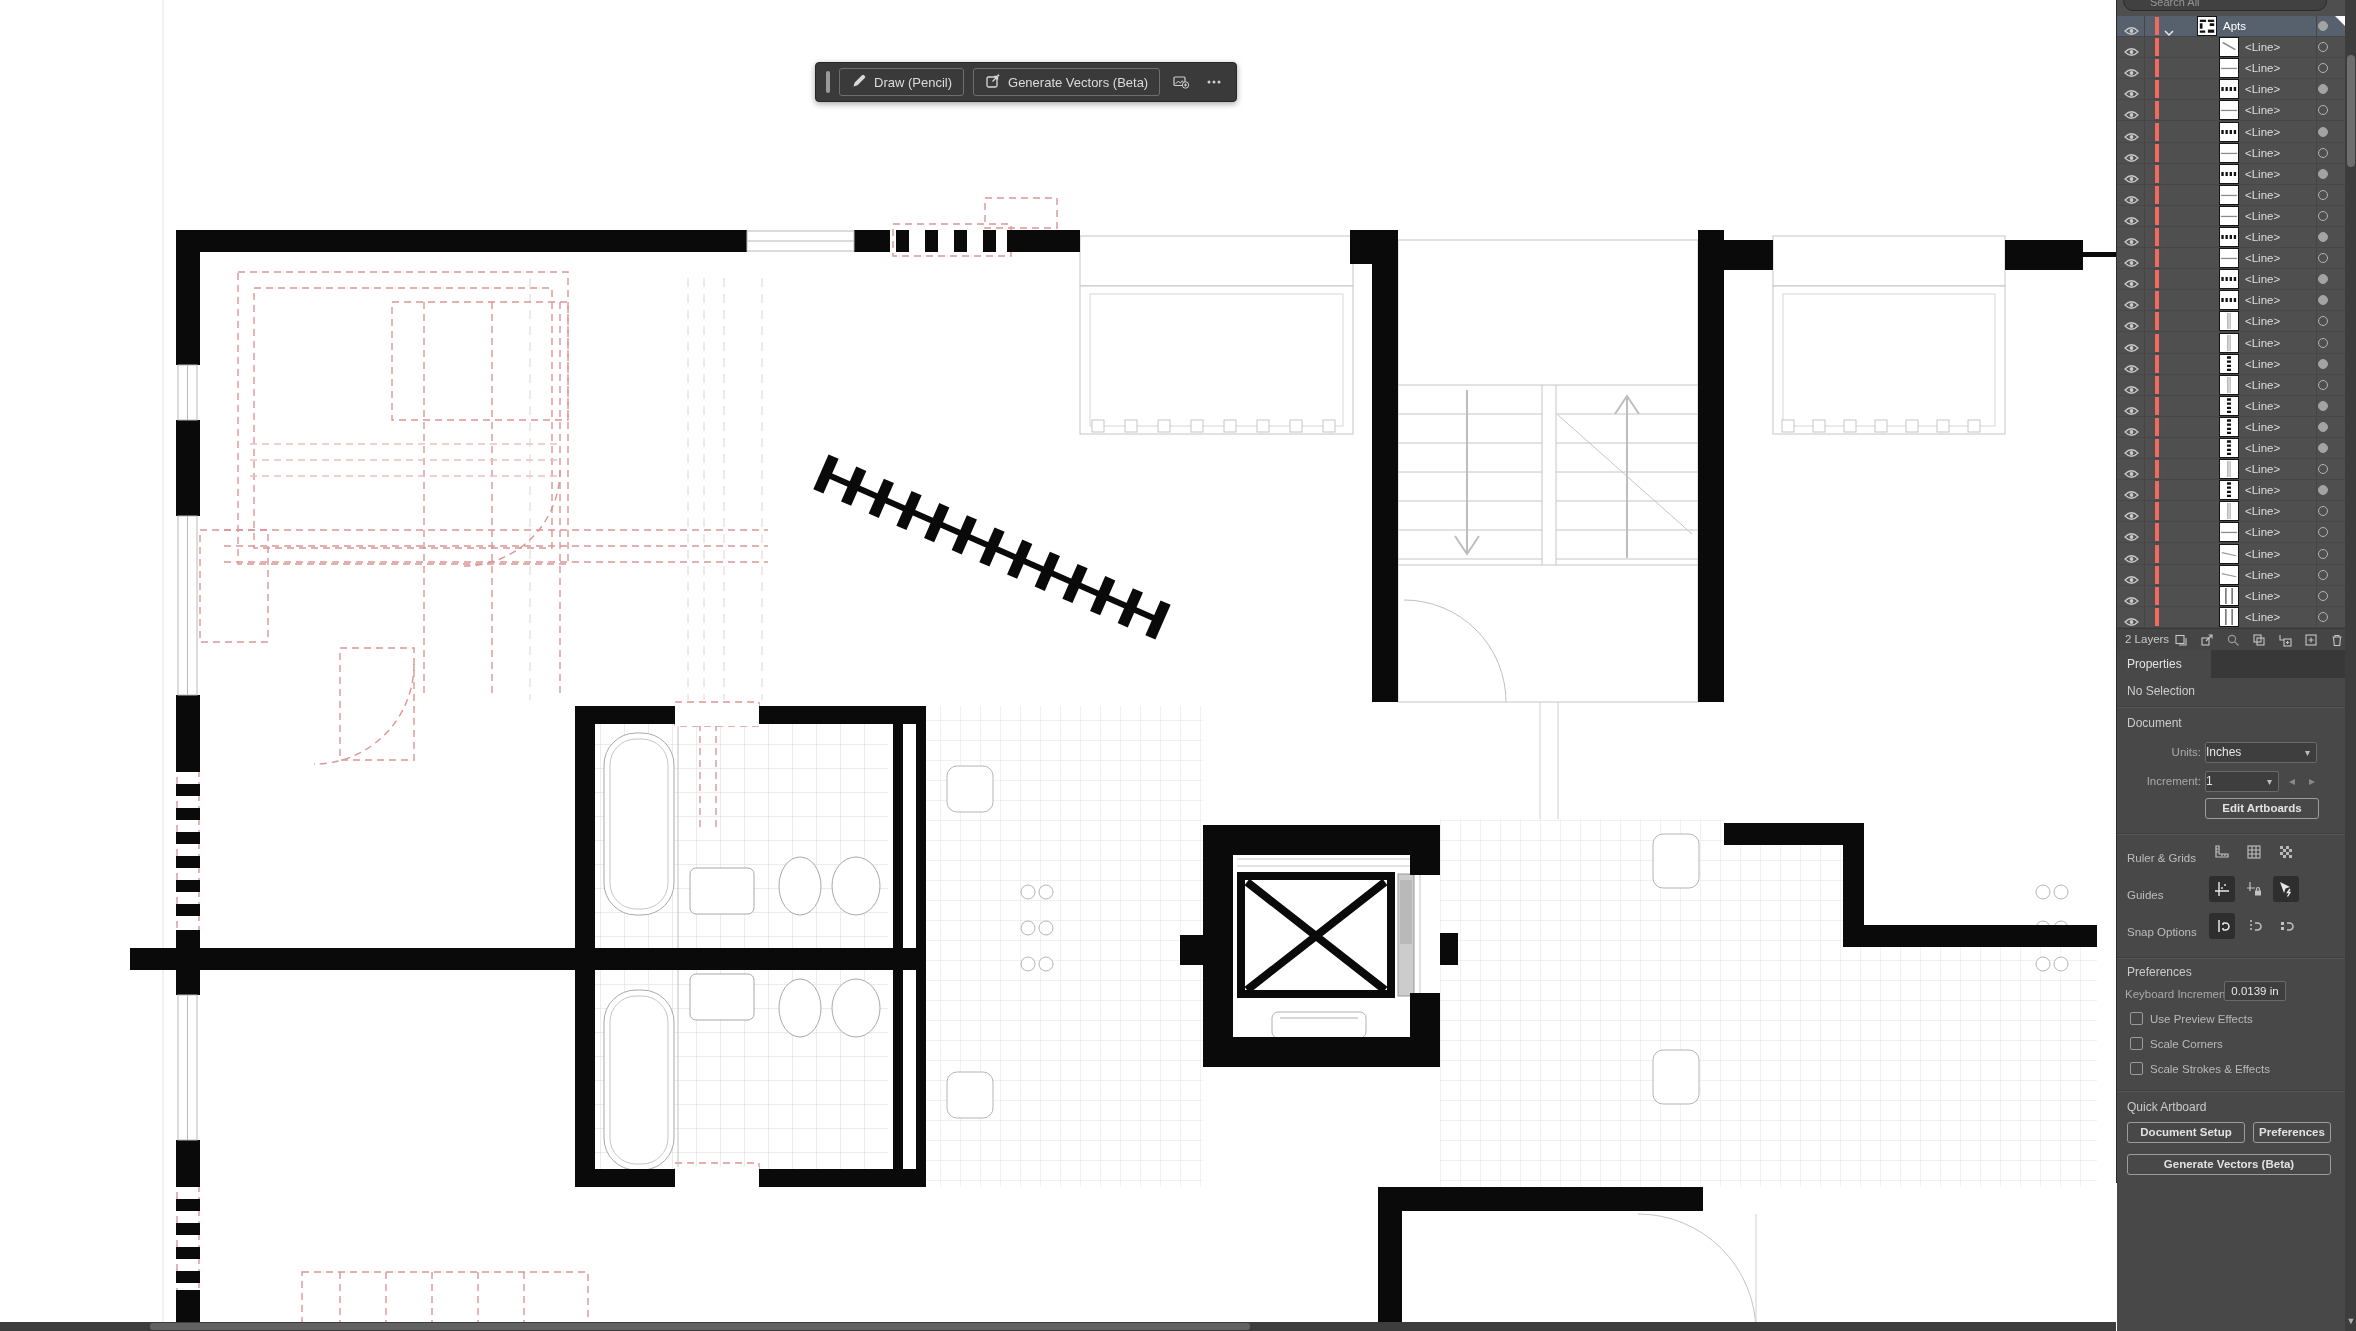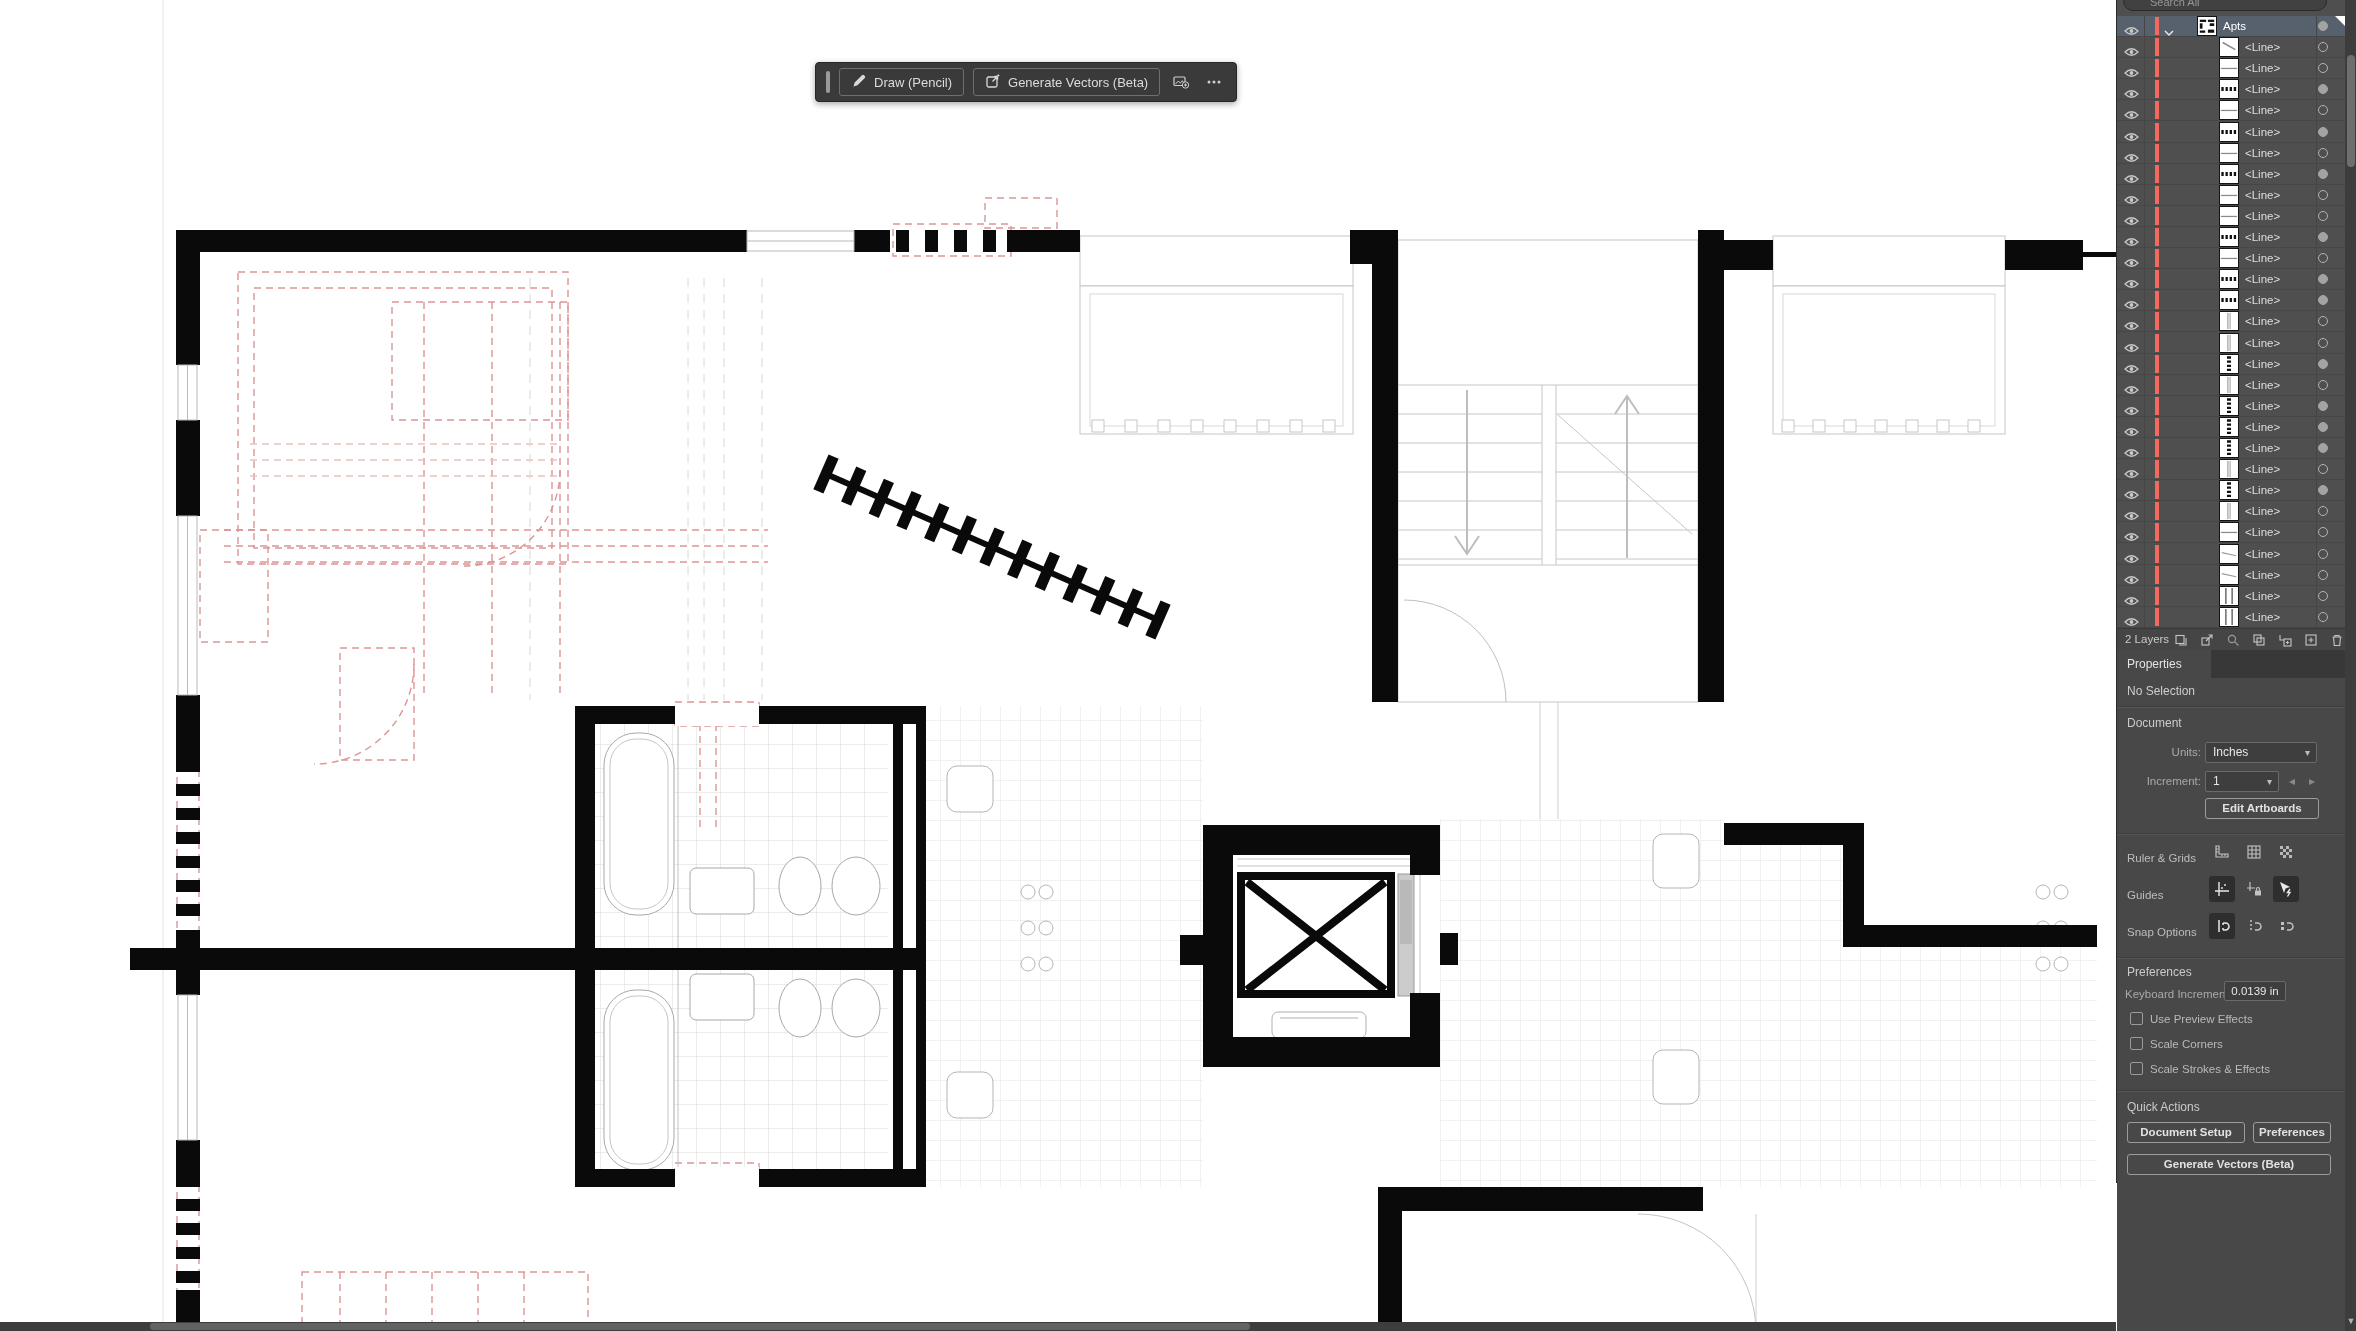--- a/index.html
+++ b/index.html
@@ -45,21 +45,21 @@
   .f-ico{position:absolute;top:3px;width:16px;height:16px;display:flex;align-items:center;justify-content:center;}
   .tabstrip{left:0;top:650px;width:240px;height:28px;background:#383838;}
   .tab{position:absolute;left:0;top:0;width:94px;height:28px;background:#484848;
        font-size:12px;color:#e3e3e3;line-height:28px;padding-left:10px;box-sizing:border-box;}
   .props{left:0;top:678px;width:240px;height:653px;background:#484848;}
   .props .hdr{position:absolute;left:10px;font-size:12px;color:#cbcbcb;text-align:right;}
   .props .lab{position:absolute;font-size:11.5px;color:#a9a9a9;}
   .props .lab.r{text-align:right;}
   .divider{position:absolute;left:0;width:228px;height:1px;background:#3e3e3e;border-bottom:1px solid #565656;}
   .sel-box{position:absolute;height:21px;background:#3e3e3e;border:1px solid #6a6a6a;border-radius:2px;
-           font-size:12px;color:#e6e6e6;line-height:19px;padding-left:7px;box-sizing:border-box;}
+           font-size:12px;color:#e6e6e6;line-height:19px;box-sizing:border-box;}
   .sel-box .car{position:absolute;right:6px;top:0;color:#bdbdbd;font-size:10px;line-height:19px;}
   .inp{position:absolute;height:20px;background:#3e3e3e;border:1px solid #6a6a6a;border-radius:2px;
        font-size:11.5px;color:#e6e6e6;line-height:18px;text-align:center;box-sizing:border-box;}
   .obtn{position:absolute;height:21px;border:1px solid #9c9c9c;border-radius:3px;color:#e2e2e2;
         font-size:11.5px;line-height:19px;text-align:center;box-sizing:border-box;font-weight:bold;}
   .ibtn{position:absolute;width:26px;height:26px;display:flex;align-items:center;justify-content:center;border-radius:3px;}
   .ibtn.active{background:#2e2e2e;}
   .chk{position:absolute;width:13px;height:13px;border:1.5px solid #9b9b9b;border-radius:2px;box-sizing:border-box;}
   .chk-lab{position:absolute;font-size:11.5px;color:#b9b9b9;}
   .arr{position:absolute;font-size:12px;color:#8a8a8a;}
@@ -919,21 +919,21 @@
     <div class="lab" style="left:8px;top:310px">Keyboard Increment:</div>
     <div class="inp" style="left:107px;top:303px;width:62px">0.0139 in</div>
     <span class="chk" style="left:13px;top:334px"></span>
     <span class="chk-lab" style="left:33px;top:335px">Use Preview Effects</span>
     <span class="chk" style="left:13px;top:359px"></span>
     <span class="chk-lab" style="left:33px;top:360px">Scale Corners</span>
     <span class="chk" style="left:13px;top:384px"></span>
     <span class="chk-lab" style="left:33px;top:385px">Scale Strokes &amp; Effects</span>
     <div class="divider" style="top:412px"></div>
 
-    <div class="hdr" style="top:422px">Quick Actions</div>
+    <div class="hdr" style="top:422px">Quick Artboard</div>
     <div class="obtn" style="left:10px;top:444px;width:118px">Document Setup</div>
     <div class="obtn" style="left:136px;top:444px;width:78px">Preferences</div>
     <div class="obtn" style="left:10px;top:476px;width:204px">Generate Vectors (Beta)</div>
   </div>
 
   <div class="abs vtrack"></div>
   <div class="abs vthumb"></div>
   <div class="abs vchev">▼</div>
 </div>
 

